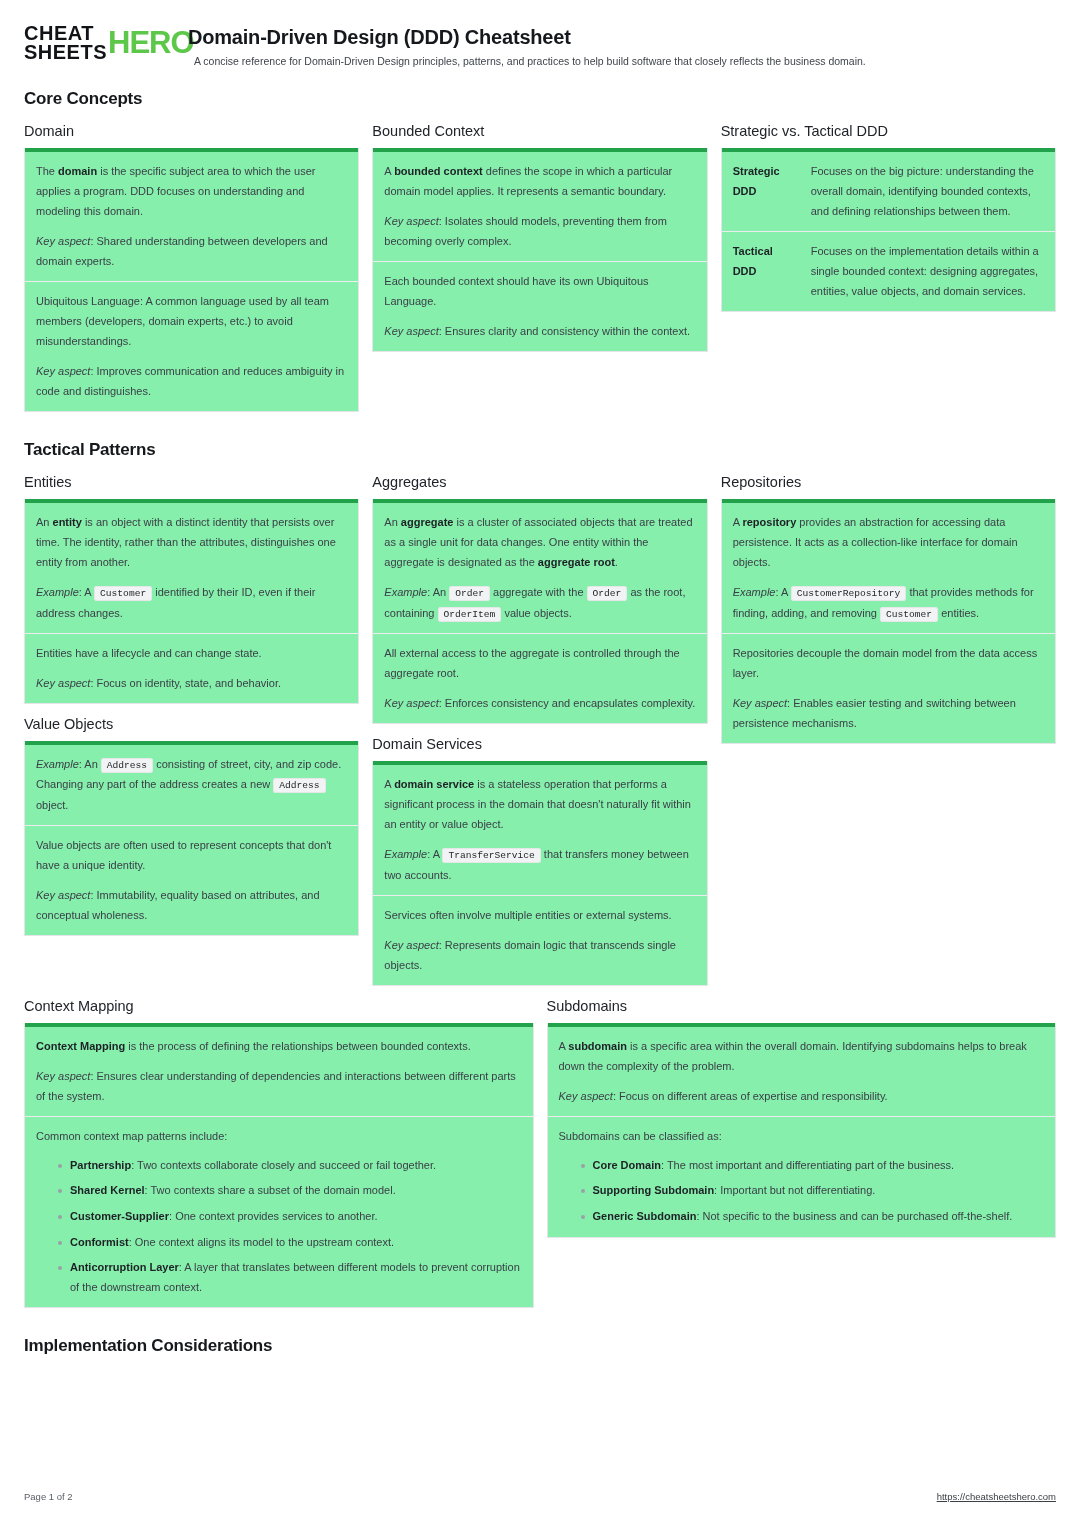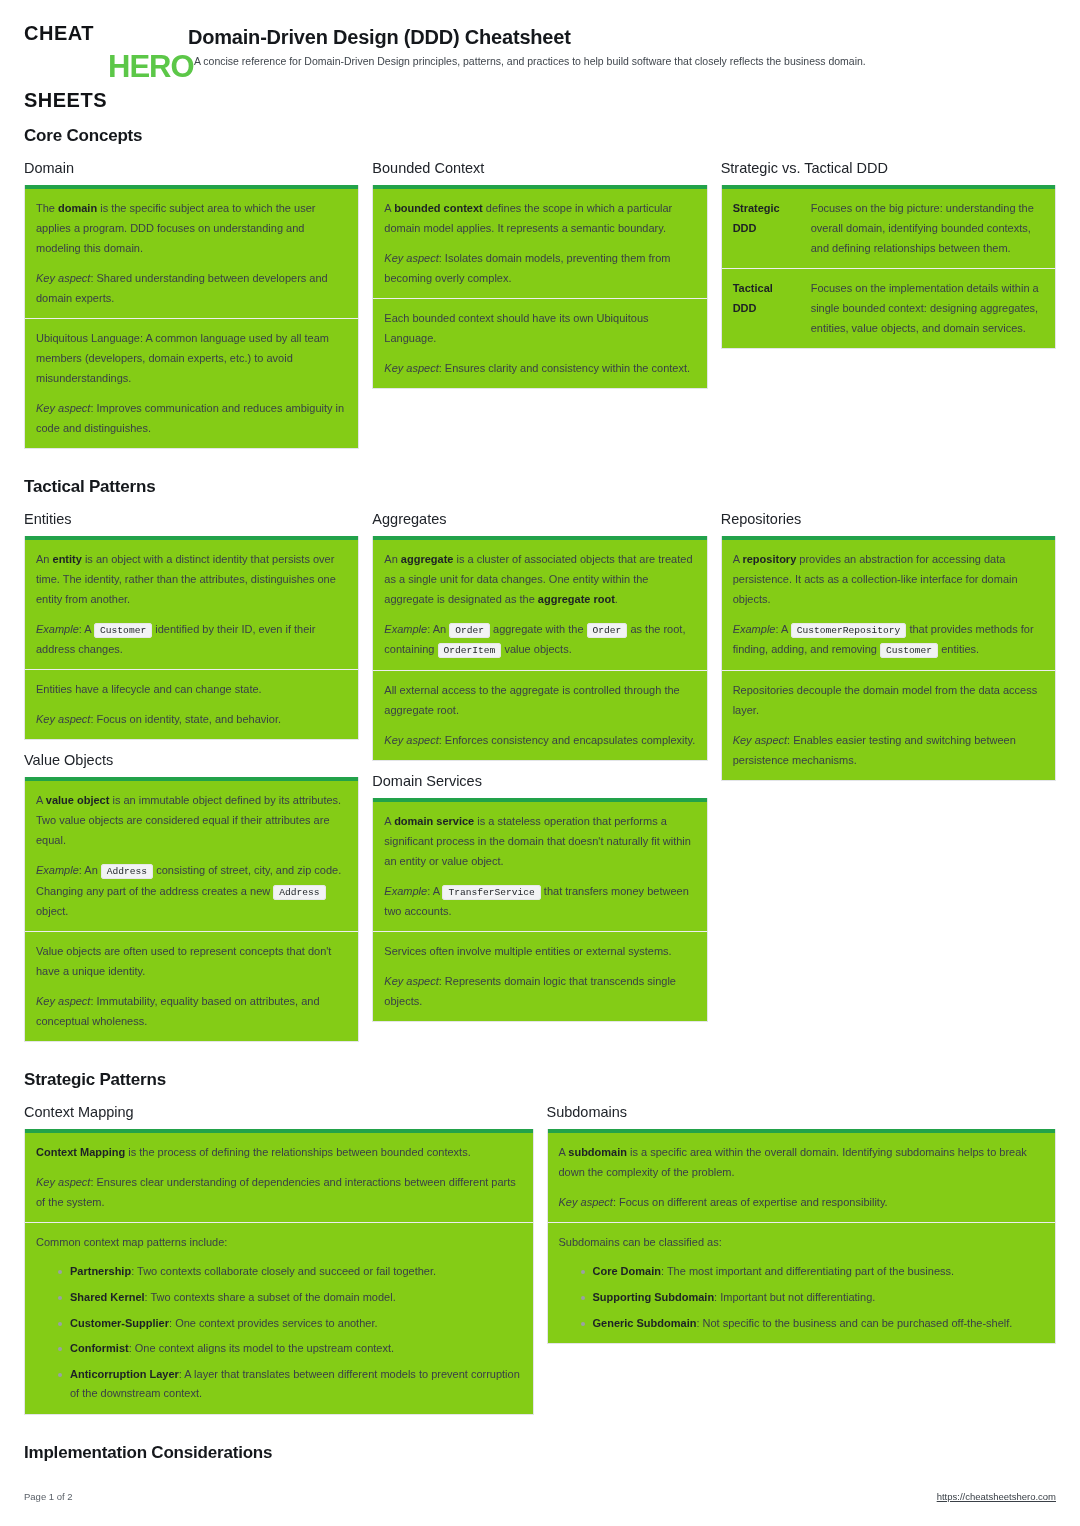--- a/index.html
+++ b/index.html
@@ -15,21 +15,21 @@
   .page { padding: 24px 24px 0 24px; position: relative; height: 1526px; }
 
   
   .header { display: flex; align-items: flex-start; gap: 18px; margin-bottom: 16px; }
   .logo {
     width: 146px; flex: 0 0 146px;
     display: flex; align-items: center;
     font-weight: 800; line-height: 0.94;
     letter-spacing: 0.5px;
   }
-  .logo-left { font-size: 20px; color: #111316; display: flex; flex-direction: column; gap: 48px; }
+  .logo-left { font-size: 20px; color: #111316; display: flex; flex-direction: column; }
   .logo-left span { display: block; }
   .logo-right { font-size: 31px; color: #5cc748; margin-left: 1px; letter-spacing: -1px; }
   .head-text { padding-top: 2px; }
   .doc-title { font-size: 20px; font-weight: 700; color: #15181c; margin: 0 0 6px 0; letter-spacing: -0.2px; }
   .doc-sub { font-size: 10.5px; color: #3f454c; margin: 6px; }
 
   
   h2.section-title {
     font-size: 17px; font-weight: 700; color: #15181c;
     margin: 16px 0 14px 0; letter-spacing: -0.2px;
@@ -42,21 +42,21 @@
   
   .cols-3 { display: grid; grid-template-columns: 1fr 1fr 1fr; column-gap: 13px; align-items: start; }
   .cols-2 { display: grid; grid-template-columns: 1fr 1fr; column-gap: 13px; align-items: start; }
   .col { display: block; }
   .block { margin-bottom: 12px; }
 
   
   .card {
     border: 1px solid #e3e5e8;
     border-top: none;
-    background: #84cc16;
+    background: #86efac;
   }
   .card-bar { height: 4px; background: #22a24a; }
   .card-body { padding: 0; }
   .seg {
     padding: 9px 11px 10px 11px;
     border-bottom: 1px solid #ededef;
   }
   .seg:last-child { border-bottom: none; }
   .seg p {
     margin: 0 0 10px 0;
@@ -154,21 +154,21 @@
     </div>
 
     <div class="col">
       <div class="block">
         <h3 class="card-title">Bounded Context</h3>
         <div class="card">
           <div class="card-bar"></div>
           <div class="card-body">
             <div class="seg">
               <p><span>A </span><b>bounded context</b><span> defines the scope in which a particular domain model applies. It represents a semantic boundary.</span></p>
-              <p><em>Key aspect</em><span>: Isolates domain models, preventing them from becoming overly complex.</span></p>
+              <p><em>Key aspect</em><span>: Isolates should models, preventing them from becoming overly complex.</span></p>
             </div>
             <div class="seg">
               <p>Each bounded context should have its own Ubiquitous Language.</p>
               <p><em>Key aspect</em><span>: Ensures clarity and consistency within the context.</span></p>
             </div>
           </div>
         </div>
       </div>
     </div>
 
@@ -216,21 +216,20 @@
           </div>
         </div>
       </div>
 
       <div class="block">
         <h3 class="card-title">Value Objects</h3>
         <div class="card">
           <div class="card-bar"></div>
           <div class="card-body">
             <div class="seg">
-              <p><span>A </span><b>value object</b><span> is an immutable object defined by its attributes. Two value objects are considered equal if their attributes are equal.</span></p>
               <p><em>Example</em><span>: An </span><code>Address</code><span> consisting of street, city, and zip code. Changing any part of the address creates a new </span><code>Address</code><span> object.</span></p>
             </div>
             <div class="seg">
               <p>Value objects are often used to represent concepts that don't have a unique identity.</p>
               <p><em>Key aspect</em><span>: Immutability, equality based on attributes, and conceptual wholeness.</span></p>
             </div>
           </div>
         </div>
       </div>
     </div>
@@ -285,21 +284,20 @@
             <div class="seg">
               <p>Repositories decouple the domain model from the data access layer.</p>
               <p><em>Key aspect</em><span>: Enables easier testing and switching between persistence mechanisms.</span></p>
             </div>
           </div>
         </div>
       </div>
     </div>
   </div>
 
-  <h2 class="section-title">Strategic Patterns</h2>
 
   <div class="cols-2">
 
     <div class="col">
       <div class="block">
         <h3 class="card-title">Context Mapping</h3>
         <div class="card">
           <div class="card-bar"></div>
           <div class="card-body">
             <div class="seg">

